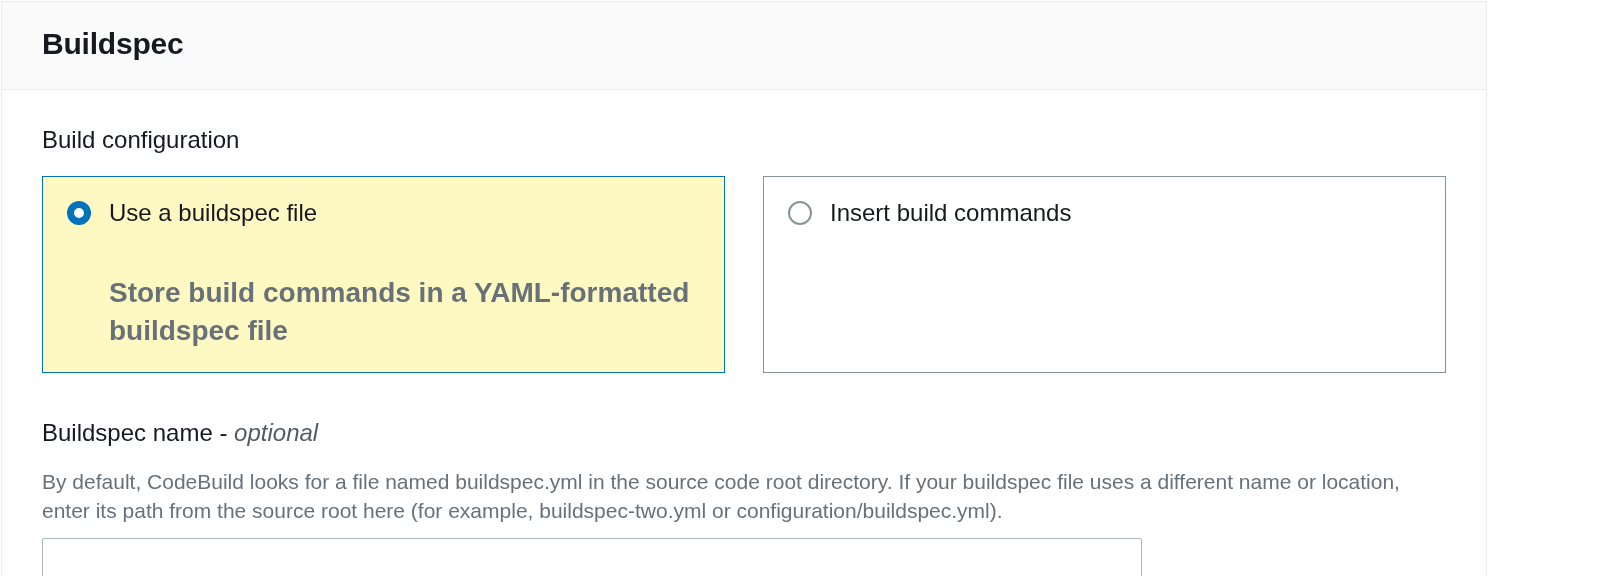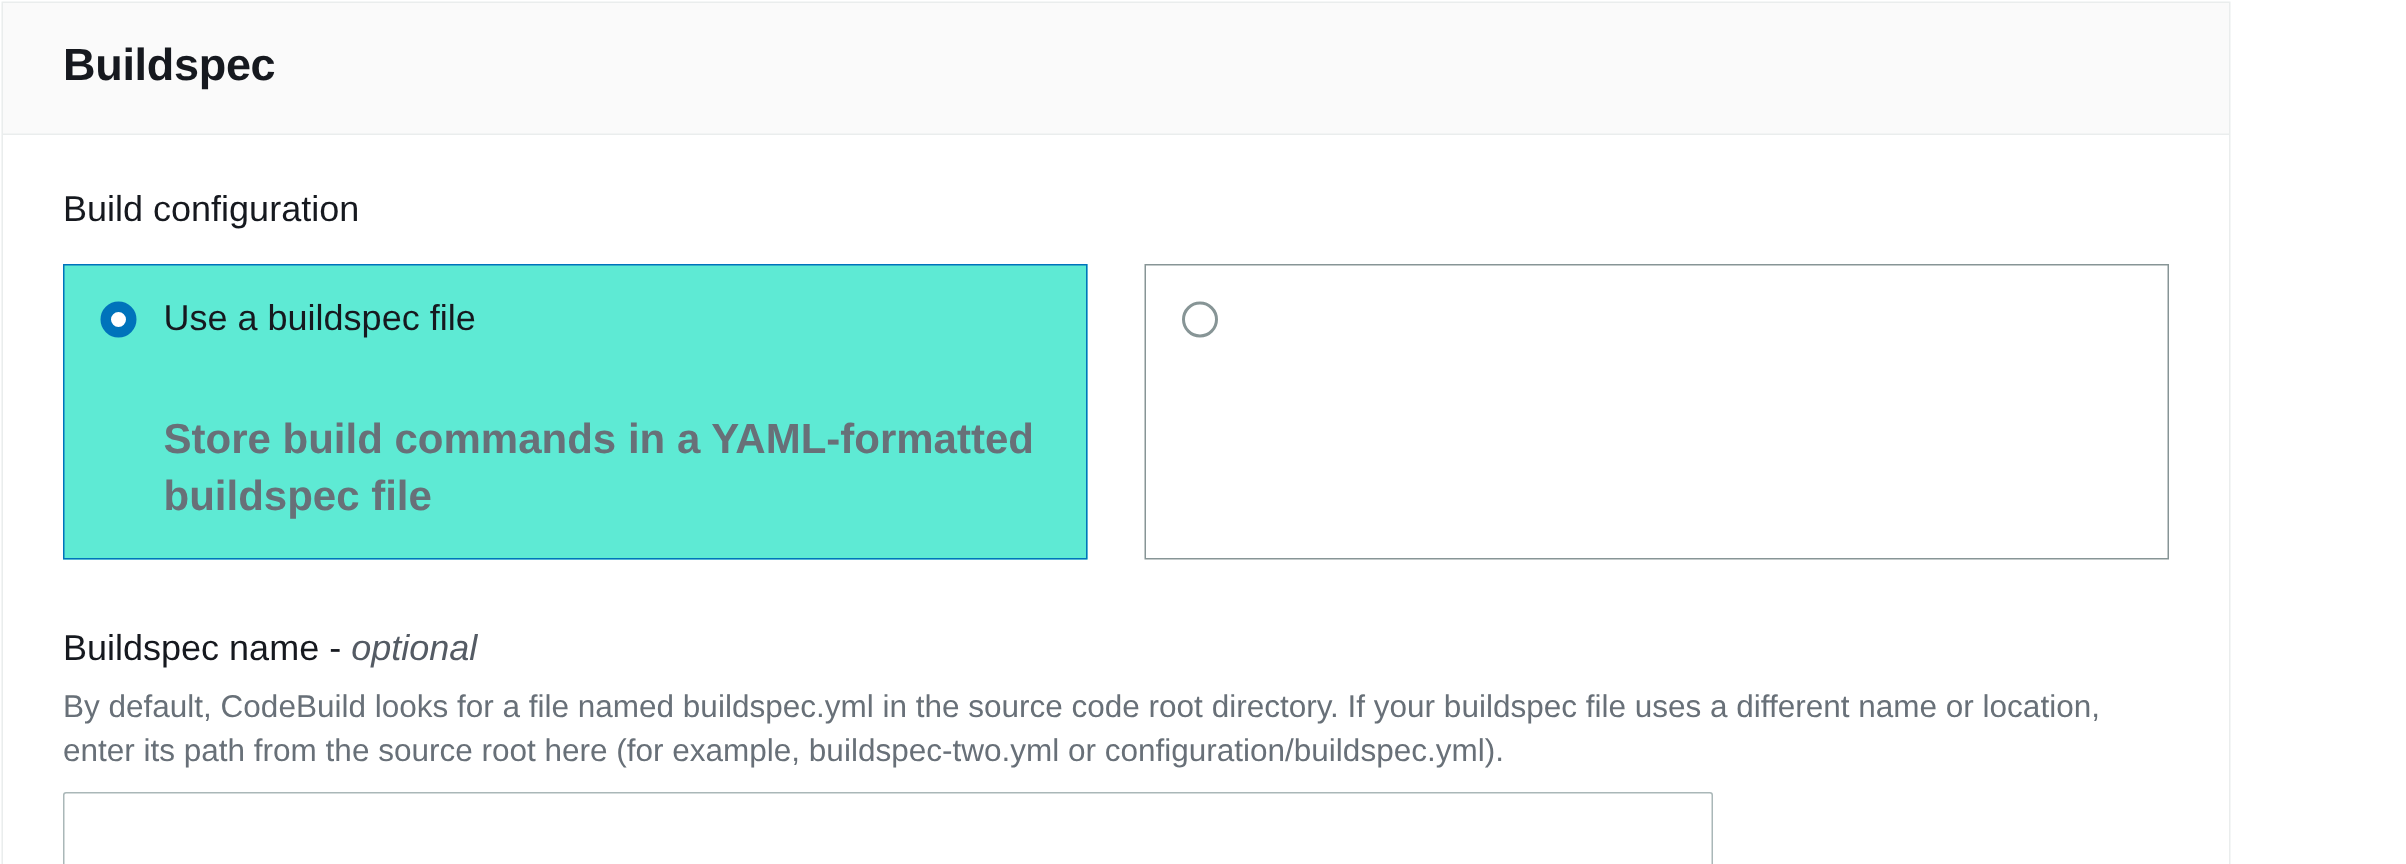--- a/index.html
+++ b/index.html
@@ -47,21 +47,21 @@
     border: 1px solid #879596;
     background: #ffffff;
     padding: 20px 24px 22px 24px;
     display: flex;
     align-items: flex-start;
     gap: 18px;
     cursor: pointer;
   }
   .radio-card.selected {
     border: 1px solid #0073bb;
-    background: #5eead4;
+    background: #fef9c3;
     justify-content: flex-end;
   }
   .radio-circle {
     width: 24px;
     height: 24px;
     border-radius: 50%;
     border: 2px solid #879596;
     margin-top: 4px;
     flex-shrink: 0;
     position: relative;
@@ -80,21 +80,21 @@
   .radio-text .radio-desc {
     font-size: 28px;
     font-weight: 700;
     color: #687078;
     line-height: 1.35;
     margin-top: 46px;
   }
   .field-label-row {
     font-size: 24px;
     color: #16191f;
-    margin-bottom: 10px;
+    margin-bottom: 20px;
   }
   .field-label-optional {
     font-style: italic;
     color: #545b64;
   }
   .field-help {
     font-size: 21px;
     color: #687078;
     line-height: 1.4;
     margin-bottom: 12px;
@@ -128,20 +128,21 @@
         <span class="radio-circle"></span>
         <span class="radio-text">
           <div class="radio-title">Use a buildspec file</div>
           <div class="radio-desc">Store build commands in a YAML-formatted buildspec file</div>
         </span>
       </label>
 
       <label class="radio-card">
         <span class="radio-circle"></span>
         <span class="radio-text">
+          <div class="radio-title">Insert build commands</div>
         </span>
       </label>
 
     </div>
 
     <div class="field-label-row">
       <span>Buildspec name</span><span> - </span><span class="field-label-optional">optional</span>
     </div>
     <div class="field-help">By default, CodeBuild looks for a file named buildspec.yml in the source code root directory. If your buildspec file uses a different name or location, enter its path from the source root here (for example, buildspec-two.yml or configuration/buildspec.yml).</div>
     <input type="text" class="text-input" value="" style="">

